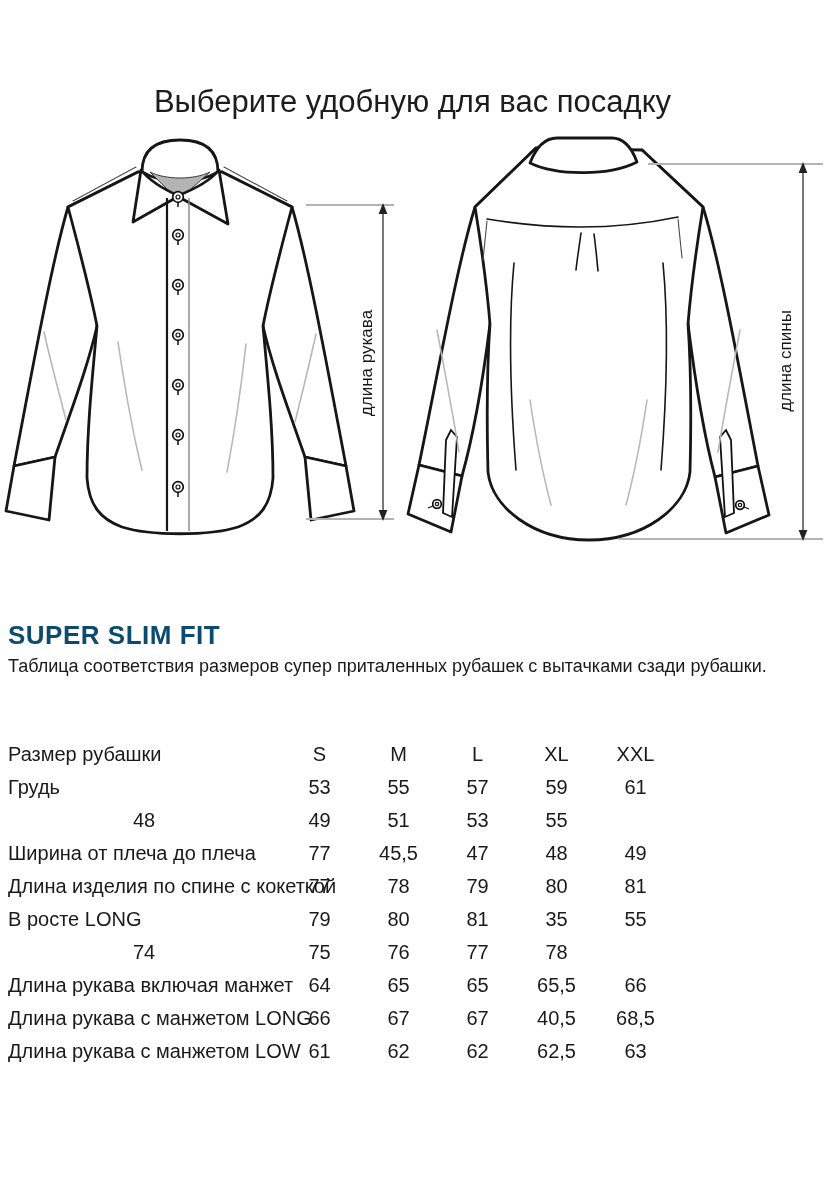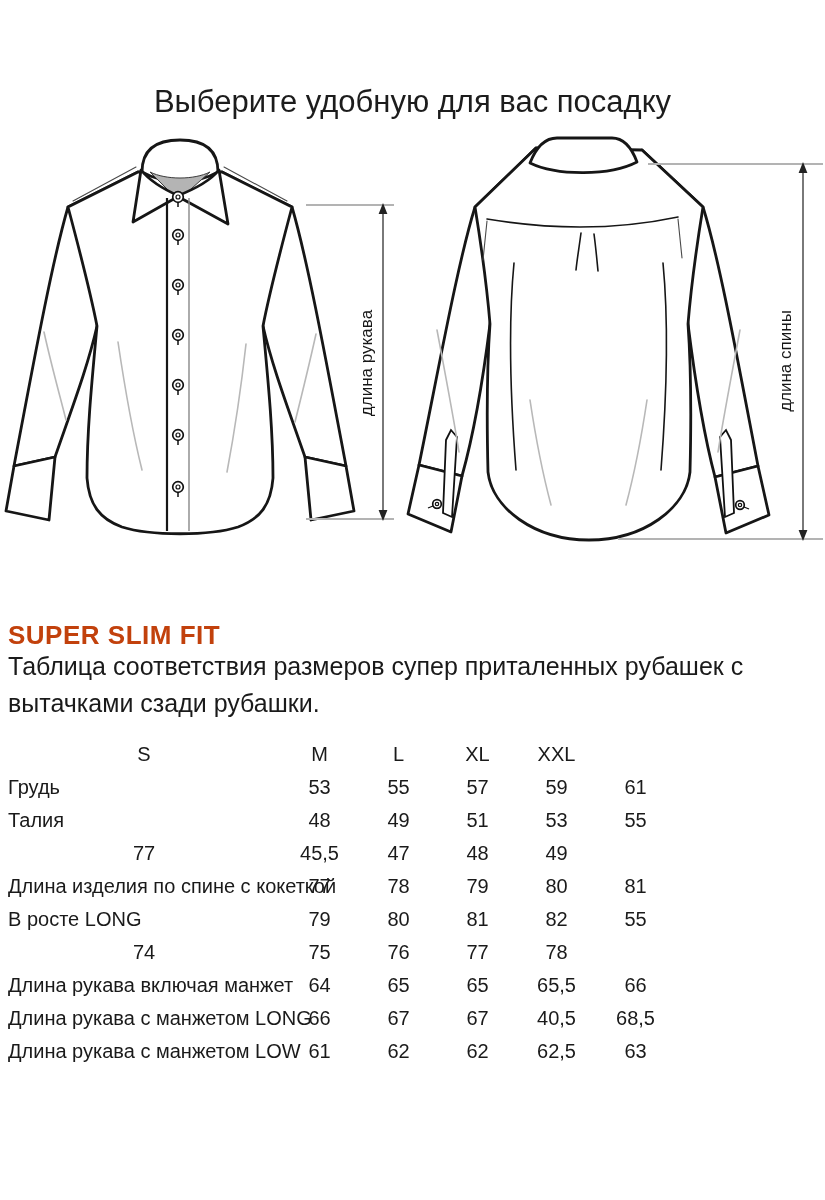--- a/index.html
+++ b/index.html
@@ -6,22 +6,22 @@
   body{font-family:"Liberation Sans","DejaVu Sans",sans-serif;color:#1a1a1a;}
   .page{position:relative;width:825px;height:1200px;background:#ffffff;overflow:hidden;margin:0 auto;}
   .title{position:absolute;top:44px;left:0;width:825px;text-align:center;
          font-size:31px;font-weight:400;color:#1c1c1c;letter-spacing:0;margin-top:40px;}
   .drawing-svg{position:absolute;top:0;left:0;width:825px;height:600px;}
   .rot-label{position:absolute;width:120px;height:18px;line-height:18px;text-align:center;
              font-size:17px;color:#161616;transform:rotate(-90deg);white-space:nowrap;}
   .rot-label.front{left:307px;top:354px;}
   .rot-label.back{left:726px;top:352px;}
   .fit-heading{position:absolute;left:8px;top:622px;font-size:26px;line-height:26px;
-               font-weight:700;color:#c2410c;letter-spacing:0.5px;text-align:right;}
-  .description{position:absolute;left:8px;top:648px;max-width:805px;font-size:25px;
+               font-weight:700;color:#0c4a6e;letter-spacing:0.5px;text-align:right;}
+  .description{position:absolute;left:8px;top:648px;max-width:805px;font-size:18px;
                line-height:37px;color:#1a1a1a;}
   .size-table{position:absolute;left:8px;top:738px;}
   .trow{display:grid;grid-template-columns:272px 79px 79px 79px 79px 79px;height:33px;}
   .tlabel{font-size:20px;line-height:33px;white-space:nowrap;overflow:visible;}
   .tcell{font-size:20px;line-height:33px;text-align:center;}
   
   .ol{fill:#ffffff;stroke:#161616;stroke-width:2.8;stroke-linejoin:round;stroke-linecap:round;}
   .ln{fill:none;stroke:#161616;stroke-width:1.6;stroke-linecap:round;}
   .thin{fill:none;stroke:#4a4a4a;stroke-width:1.1;stroke-linecap:round;}
   .gray{fill:none;stroke:#b8b8b8;stroke-width:1.6;stroke-linecap:round;}
@@ -168,63 +168,64 @@
   </svg>
 
   <div class="rot-label front">длина рукава</div>
   <div class="rot-label back">длина спины</div>
 
   <div class="fit-heading">SUPER SLIM FIT</div>
   <div class="description">Таблица соответствия размеров супер приталенных рубашек с вытачками сзади рубашки.</div>
 
   <div class="size-table">
       <div class="trow">
+        <div class="tlabel">Размер рубашки</div>
         <div class="tcell">S</div>
         <div class="tcell">M</div>
         <div class="tcell">L</div>
         <div class="tcell">XL</div>
         <div class="tcell">XXL</div>
       </div>
       <div class="trow">
         <div class="tlabel">Грудь</div>
         <div class="tcell">53</div>
         <div class="tcell">55</div>
         <div class="tcell">57</div>
         <div class="tcell">59</div>
         <div class="tcell">61</div>
       </div>
       <div class="trow">
-        <div class="tlabel">Талия</div>
         <div class="tcell">48</div>
         <div class="tcell">49</div>
         <div class="tcell">51</div>
         <div class="tcell">53</div>
         <div class="tcell">55</div>
       </div>
       <div class="trow">
+        <div class="tlabel">Ширина от плеча до плеча</div>
         <div class="tcell">77</div>
         <div class="tcell">45,5</div>
         <div class="tcell">47</div>
         <div class="tcell">48</div>
         <div class="tcell">49</div>
       </div>
       <div class="trow">
         <div class="tlabel">Длина изделия по спине с кокеткой</div>
         <div class="tcell">77</div>
         <div class="tcell">78</div>
         <div class="tcell">79</div>
         <div class="tcell">80</div>
         <div class="tcell">81</div>
       </div>
       <div class="trow">
         <div class="tlabel">В росте LONG</div>
         <div class="tcell">79</div>
         <div class="tcell">80</div>
         <div class="tcell">81</div>
-        <div class="tcell">82</div>
+        <div class="tcell">35</div>
         <div class="tcell">55</div>
       </div>
       <div class="trow">
         <div class="tcell">74</div>
         <div class="tcell">75</div>
         <div class="tcell">76</div>
         <div class="tcell">77</div>
         <div class="tcell">78</div>
       </div>
       <div class="trow">

